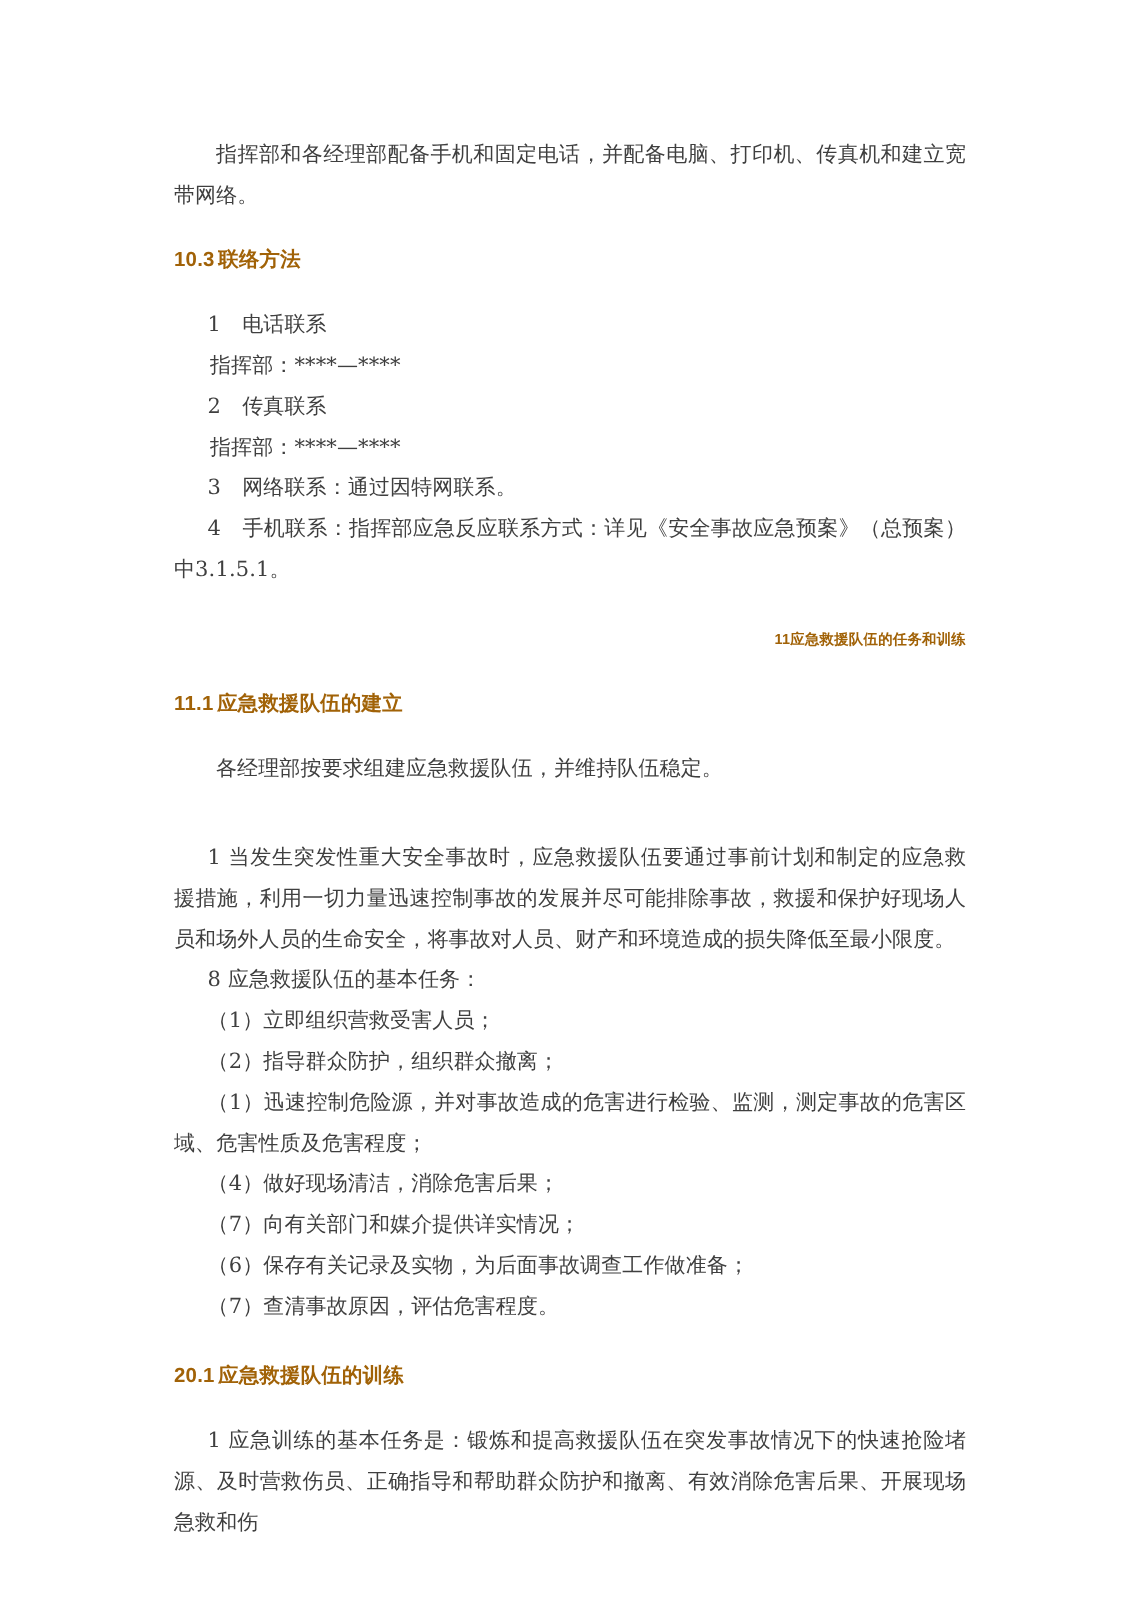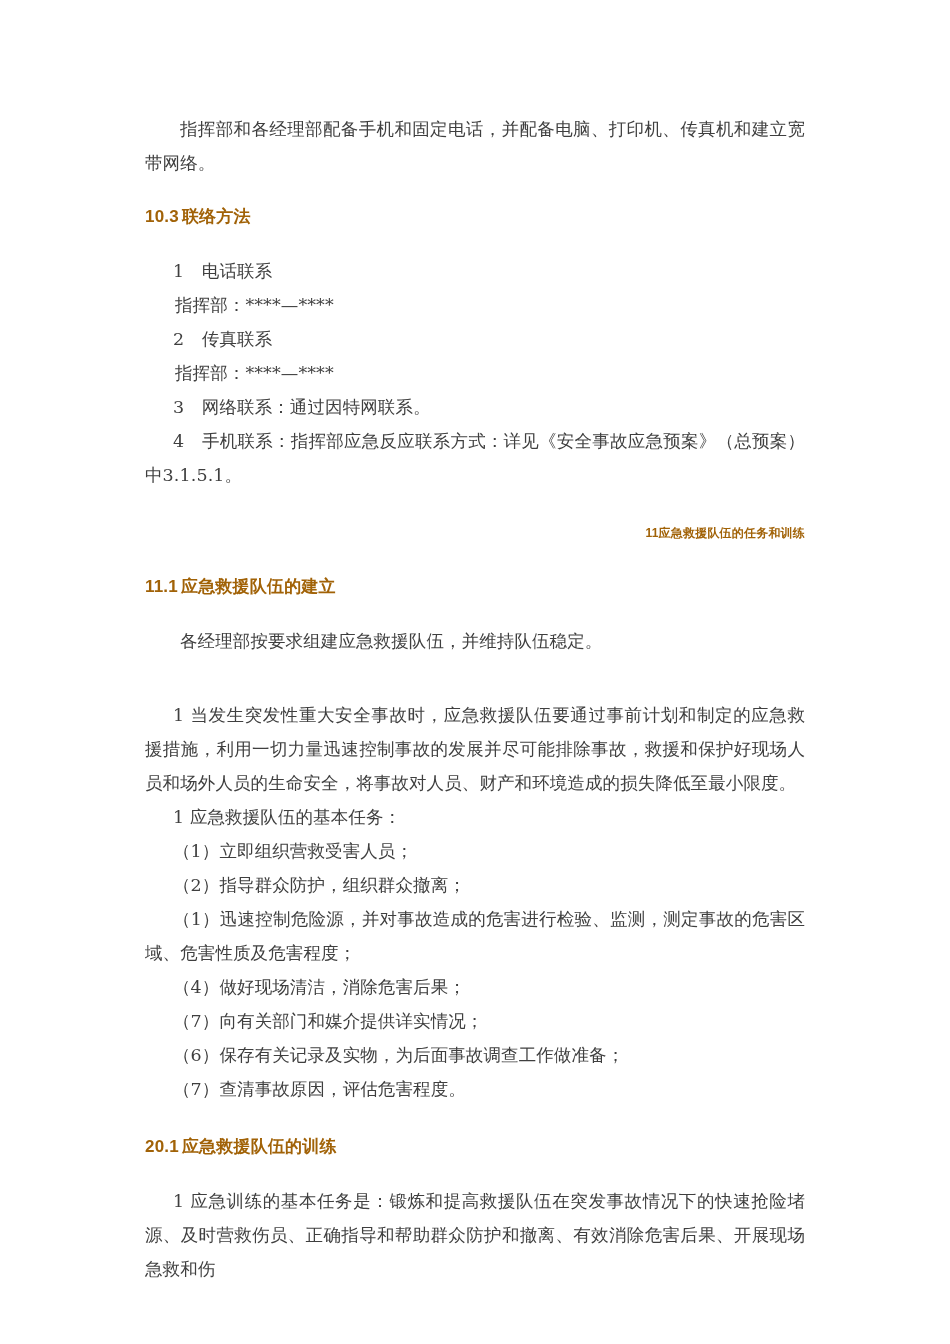--- a/index.html
+++ b/index.html
@@ -117,21 +117,21 @@
     <div class="gap-md"></div>
 
     <p class="para indent">各经理部按要求组建应急救援队伍，并维持队伍稳定。</p>
 
     <div class="gap-md"></div>
 
 
     <div class="gap-md"></div>
 
     <p class="para indent-item">1 当发生突发性重大安全事故时，应急救援队伍要通过事前计划和制定的应急救援措施，利用一切力量迅速控制事故的发展并尽可能排除事故，救援和保护好现场人员和场外人员的生命安全，将事故对人员、财产和环境造成的损失降低至最小限度。</p>
-    <p class="para indent-item">1 应急救援队伍的基本任务：</p>
+    <p class="para indent-item">8 应急救援队伍的基本任务：</p>
 
     <p class="para indent-item">（1）立即组织营救受害人员；</p>
     <p class="para indent-item">（2）指导群众防护，组织群众撤离；</p>
     <p class="para indent-item">（1）迅速控制危险源，并对事故造成的危害进行检验、监测，测定事故的危害区域、危害性质及危害程度；</p>
     <p class="para indent-item">（4）做好现场清洁，消除危害后果；</p>
     <p class="para indent-item">（7）向有关部门和媒介提供详实情况；</p>
     <p class="para indent-item">（6）保存有关记录及实物，为后面事故调查工作做准备；</p>
     <p class="para indent-item">（7）查清事故原因，评估危害程度。</p>
 
     <div class="gap-lg"></div>

